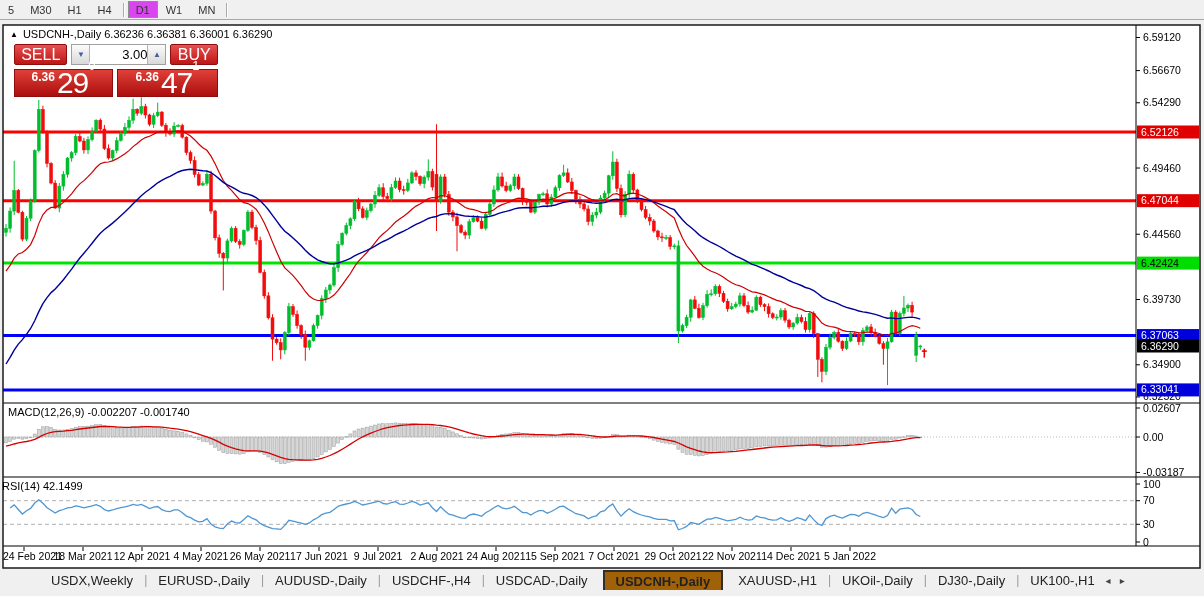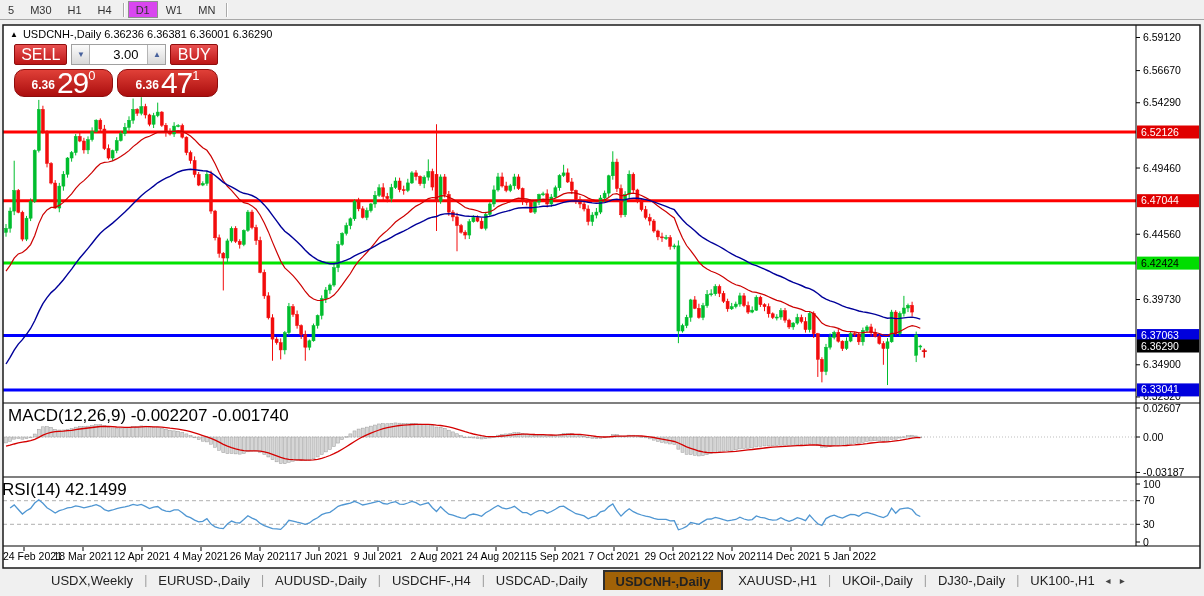--- a/index.html
+++ b/index.html
@@ -24,31 +24,31 @@
   .trade{position:absolute;left:14px;top:44px;width:204px;z-index:3}
   .trade-row1{display:flex;height:21px;gap:4px}
   .btn-trade{background:linear-gradient(#e85050,#bd1616);border:1px solid #8f0d0d;border-radius:2px;
              color:#fff;font-size:16px;display:flex;align-items:center;justify-content:center}
   .btn-sell{width:52px}.btn-buy{width:46px}
   .spin{width:96px;display:flex;background:#fff;border:1px solid #a0a0a0;box-sizing:border-box}
   .spin-btn{width:17px;background:linear-gradient(#fbfbfb,#d9d9d9);display:flex;align-items:center;
             justify-content:center;color:#47619c;font-size:8px}
   .spin-btn.dn{border-right:1px solid #b5b5b5}
   .spin-btn.up{border-left:1px solid #b5b5b5}
-  .spin-val{flex:1;font-size:13px;color:#000;text-align:right;padding-right:9px;line-height:19px}
+  .spin-val{flex:1;font-size:13px;color:#000;text-align:right;padding-right:0;line-height:19px}
   .trade-row2{display:flex;gap:4px;margin-top:4px;height:28px}
-  .price-box{background:linear-gradient(#e04038,#ab0e0e);border:1px solid #8f0d0d;border-radius:10px;
-             color:#fff;display:flex;align-items:flex-end;justify-content:center;padding-bottom:1px}
+  .price-box{background:linear-gradient(#e04038,#ab0e0e);border:1px solid #8f0d0d;border-radius:0;
+             color:#fff;display:flex;align-items:flex-start;justify-content:center;padding-bottom:1px}
   .price-box .pb-small{font-size:12px;font-weight:bold;margin:0 2px 3px 0}
   .price-box .pb-big{font-size:30px;line-height:25px;letter-spacing:-1px}
   .price-box .pb-sup{font-size:13px;position:relative;bottom:12px}
   .pb-bid{width:97px}.pb-ask{width:99px}
 
   
-  .panel-label{position:absolute;z-index:3;font-size:17px;color:#000;white-space:nowrap}
+  .panel-label{position:absolute;z-index:3;font-size:11px;color:#000;white-space:nowrap}
 
   
   .tabbar{position:absolute;left:0;top:570px;width:1016px;height:20px;background:#f0f0f0;
           display:flex;align-items:center;font-size:13px;color:#222}
   .tab-pad{width:40px;flex:0 0 auto}
   .tab{padding:0 11px;white-space:nowrap}
   .tab.active{background:#a16207;border:2px solid #2e2e2e;border-bottom:none;font-weight:bold;
               height:18px;display:flex;align-items:center;margin:0 4px}
   .tab-sep{color:#999;font-size:12px}
   .tab-arrows{margin-left:auto;margin-right:10px;color:#444;font-size:10px;display:flex;gap:9px}

